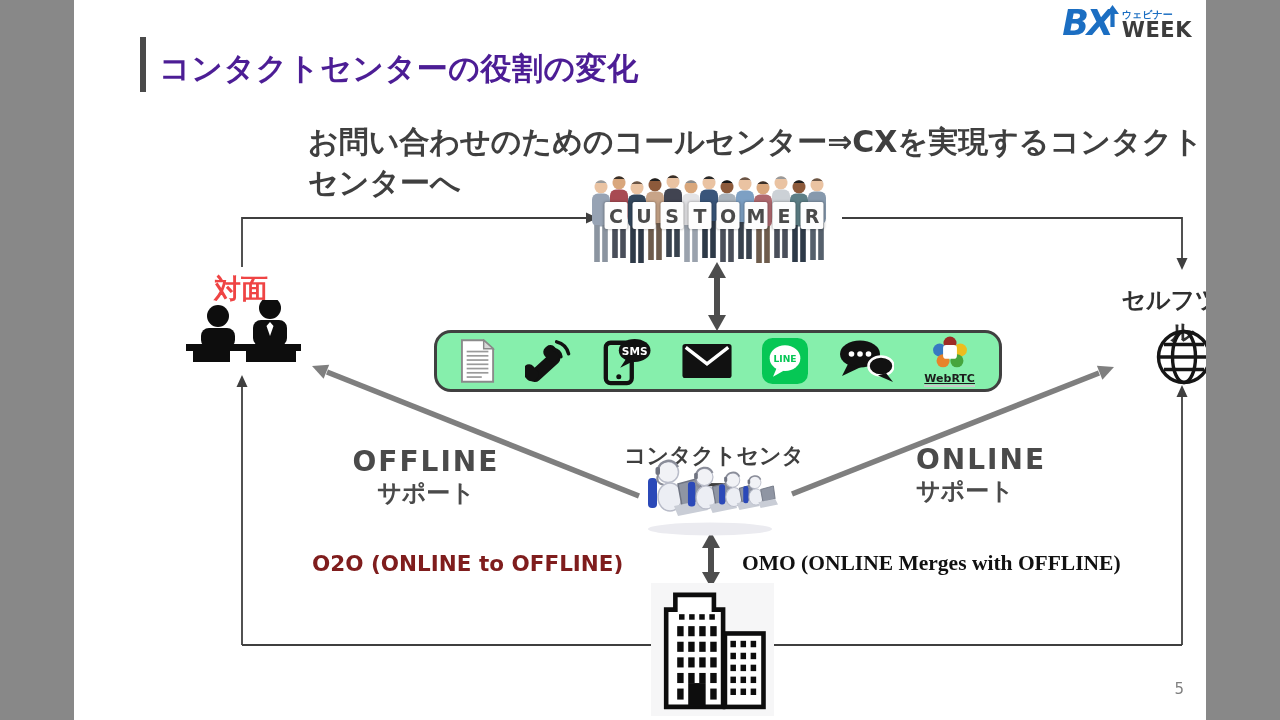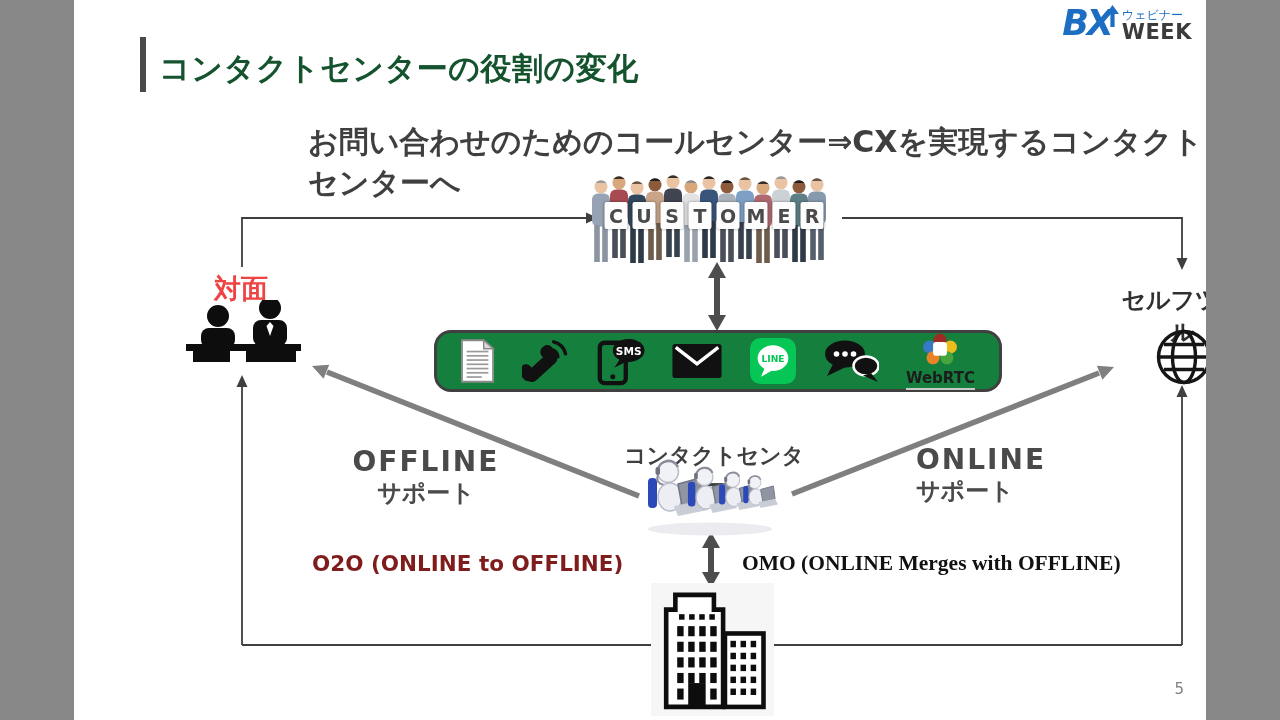--- a/index.html
+++ b/index.html
@@ -9,51 +9,51 @@
     overflow:hidden; font-family:"DejaVu Sans","Liberation Sans",sans-serif;
     margin:0 auto;
   }
   .abs { position:absolute; }
 
   
   .logo { top:7px; right:14px; display:flex; align-items:flex-start; gap:1px; }
   .logo-bx { font-size:35px; font-weight:800; font-style:italic; color:#1b6ec2; line-height:0.95; letter-spacing:-2px; }
   .logo-arrow { margin-left:-7px; margin-top:-2px; }
   .logo-col { display:flex; flex-direction:column; margin-left:2px; margin-top:2px; }
-  .logo-webinar { font-size:12px; color:#1b6ec2; font-weight:400; line-height:1.1; }
+  .logo-webinar { font-size:10px; color:#1b6ec2; font-weight:700; line-height:1.1; }
   .logo-week { font-size:21px; color:#3c3c3c; font-weight:800; line-height:1.0; letter-spacing:0.5px; }
 
   
   .title-bar { left:66px; top:37px; width:6px; height:55px; background:#4a4a4a; }
-  .page-title { left:85px; top:48px; font-size:31px; font-weight:800; color:#14532d; letter-spacing:0.5px; }
+  .page-title { left:85px; top:48px; font-size:31px; font-weight:800; color:#4c1d95; letter-spacing:0.5px; }
   .subtitle { left:234px; top:122px; font-size:30px; font-weight:800; color:#3f3f3f; }
 
   
   .customer-wrap { left:515px; top:168px; width:250px; height:95px; z-index:3; }
   .letter-row { position:absolute; left:50%; top:34px; transform:translateX(-50%); display:flex; gap:5px; }
   .letter-card {
     width:23px; height:27px; background:#fdfdfd; border-radius:2px;
     box-shadow:0 0 3px rgba(0,0,0,0.4); display:flex; align-items:center; justify-content:center;
     font-size:19px; font-weight:800; color:#4a4a4a;
   }
 
   
   .taimen-label { left:140px; top:271px; font-size:27px; font-weight:800; color:#ef4444; z-index:3; }
   .taimen-icon { left:112px; top:300px; z-index:3; }
   .selftool-label { left:1036px; top:284px; width:145px; text-align:center; font-size:24px; font-weight:800; color:#303030; z-index:3; }
   .globe-icon { left:1081px; top:328px; z-index:3; }
 
   
   .channel-bar {
-    left:360px; top:330px; width:568px; height:62px; background:#15803d;
+    left:360px; top:330px; width:568px; height:62px; background:#86efac;
     border:3px solid #404040; border-radius:17px; display:flex; align-items:center;
     justify-content:space-between; padding:0 24px; z-index:3;
   }
   .ch { display:flex; flex-direction:column; align-items:center; justify-content:center; }
-  .webrtc-label { font-size:15px; font-weight:800; color:#1c1c1c; border-bottom:2px solid #c9c9c9; line-height:1.15; margin-top:-2px; }
+  .webrtc-label { font-size:11px; font-weight:800; color:#1c1c1c; border-bottom:2px solid #c9c9c9; line-height:1.15; margin-top:-2px;text-decoration:underline; }
 
   
   .cc-label { left:540px; top:419px; width:200px; text-align:center; font-size:22px; font-weight:800; color:#3f3f3f;margin-top:22px; }
   .operators { left:570px; top:452px; z-index:3; }
 
   
   .offline-block { left:252px; top:447px; width:200px; text-align:center; color:#4a4a4a; font-weight:800; z-index:3; }
   .online-block  { left:842px; top:445px; width:190px; text-align:left; color:#4a4a4a; font-weight:800; z-index:3; }
   .sup-en { font-size:28px; letter-spacing:2px; line-height:1.1; }
   .sup-jp { font-size:24px; line-height:1.25; }

